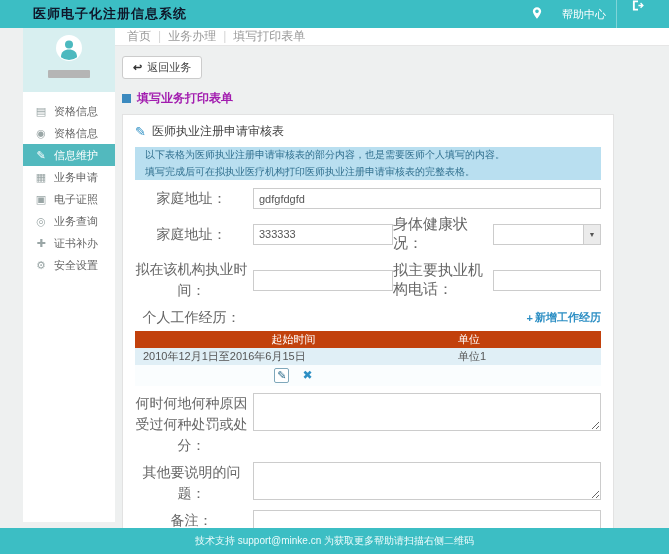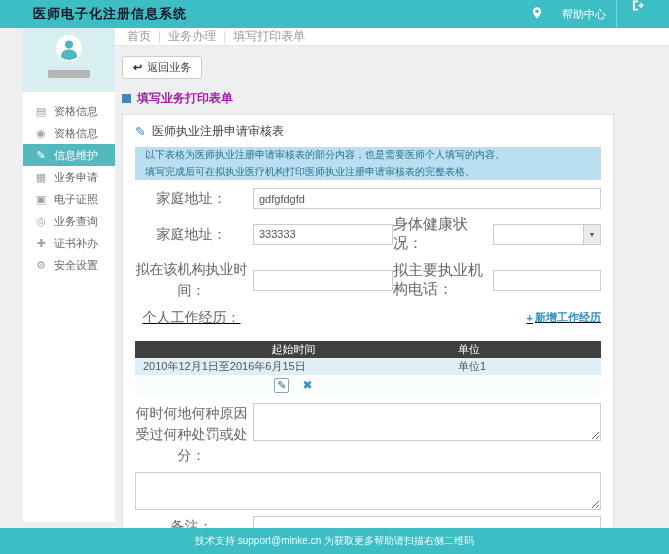--- a/index.html
+++ b/index.html
@@ -46,24 +46,24 @@
   .frow { display:flex; align-items:center; margin-bottom:6px; }
   .frow.top { align-items:flex-start; }
   .flabel { width:118px; flex-shrink:0; text-align:center; color:#666; font-size:14px; padding-right:5px; line-height:1.5; }
   .flabel2 { width:100px; flex-shrink:0; text-align:left; color:#666; font-size:15px; padding-right:5px; }
   .tin { height:21px; border:1px solid #ccc; font-size:11px; color:#555; padding:0 5px; background:#fff; font-family:inherit; }
   .grow { flex:1; min-width:0; }
   .w140 { width:140px; }
   .sel { flex:1; height:21px; border:1px solid #ccc; background:#fff; display:flex; align-items:center; justify-content:space-between; cursor:pointer; }
   .sel-val { font-size:11px; color:#555; padding-left:5px; }
   .sel-arrow { width:17px; height:100%; background:#ebebeb; border-left:1px solid #ccc; display:flex; align-items:center; justify-content:center; font-size:7px; color:#555; }
-  .exp-head { margin-bottom:13px;text-decoration:underline; }
+  .exp-head { margin-bottom:3px; }
   .add-link { margin-left:auto; color:#2d8fc4; font-size:11px; font-weight:bold; cursor:pointer; display:flex; align-items:center; gap:2px; }
   table.exp { width:100%; border-collapse:collapse; margin:1px 0 7px; font-size:11px; }
-  .exp th { background:#404040; color:#fff; font-weight:normal; height:17px; }
+  .exp th { background:#c2410c; color:#fff; font-weight:normal; height:17px; }
   .exp th.c1 { width:68%; text-align:center; }
   .exp th.c2 { text-align:left; padding-left:6px; }
   .exp td { height:17px; color:#555; }
   .exp tr.data { background:#e0eff6; }
   .exp tr.data td.c1 { padding-left:8px; }
   .exp tr.data td.c2 { padding-left:6px; }
   .exp tr.actions td { background:#fafdfe; height:21px; text-align:center; }
   .icon-btn { cursor:pointer; display:inline-block; margin:0 5px; }
   .edit-ic { color:#31708f; font-size:11px; border:1px solid #7fa8bb; padding:0 2px; border-radius:2px; background:#fff; }
   .del-ic { color:#2d8fc4; font-size:12px; font-weight:bold; }
@@ -228,20 +228,21 @@
           </tr>
         </tbody>
           </table>
 
         <div class="frow top">
           <span class="flabel">何时何地何种原因受过何种处罚或处分：</span>
           <textarea class="tta" style=""></textarea>
         </div>
 
         <div class="frow top">
+          <span class="flabel">其他要说明的问题：</span>
           <textarea class="tta" style=""></textarea>
         </div>
 
         <div class="frow">
           <span class="flabel">备注：</span>
           <input class="tin grow" type="text" value="" style="">
         </div>
 
         <button class="submit-btn">
           <span>✔</span>

